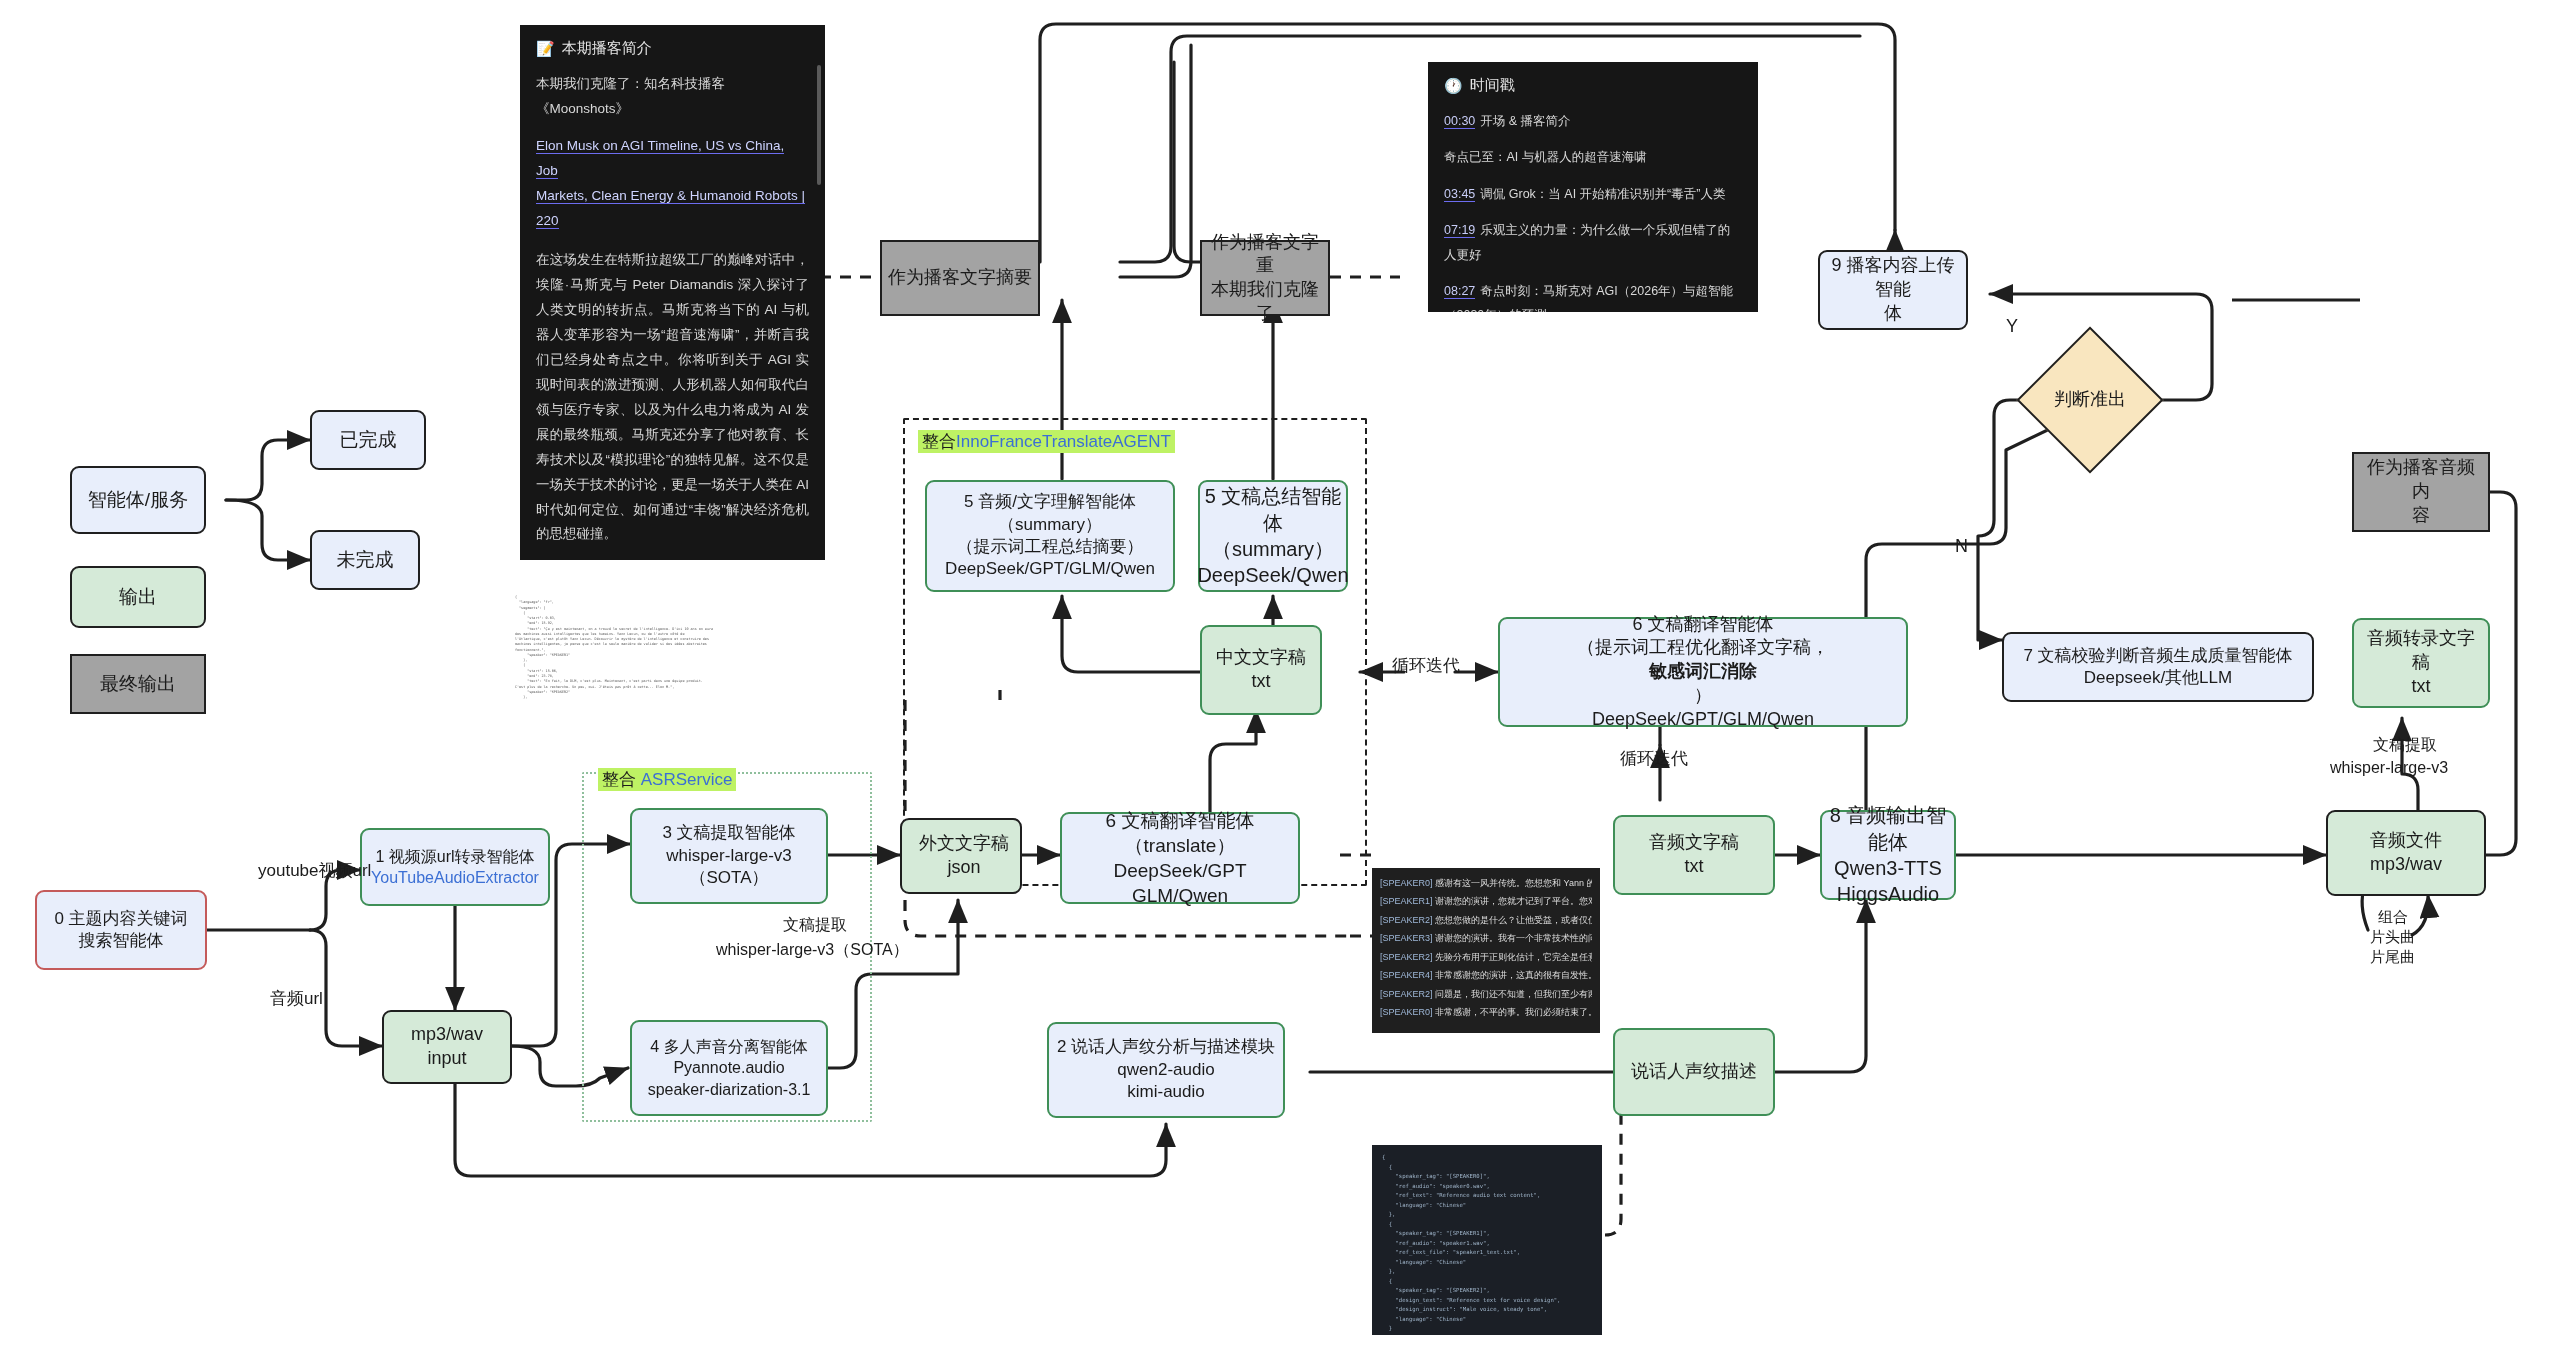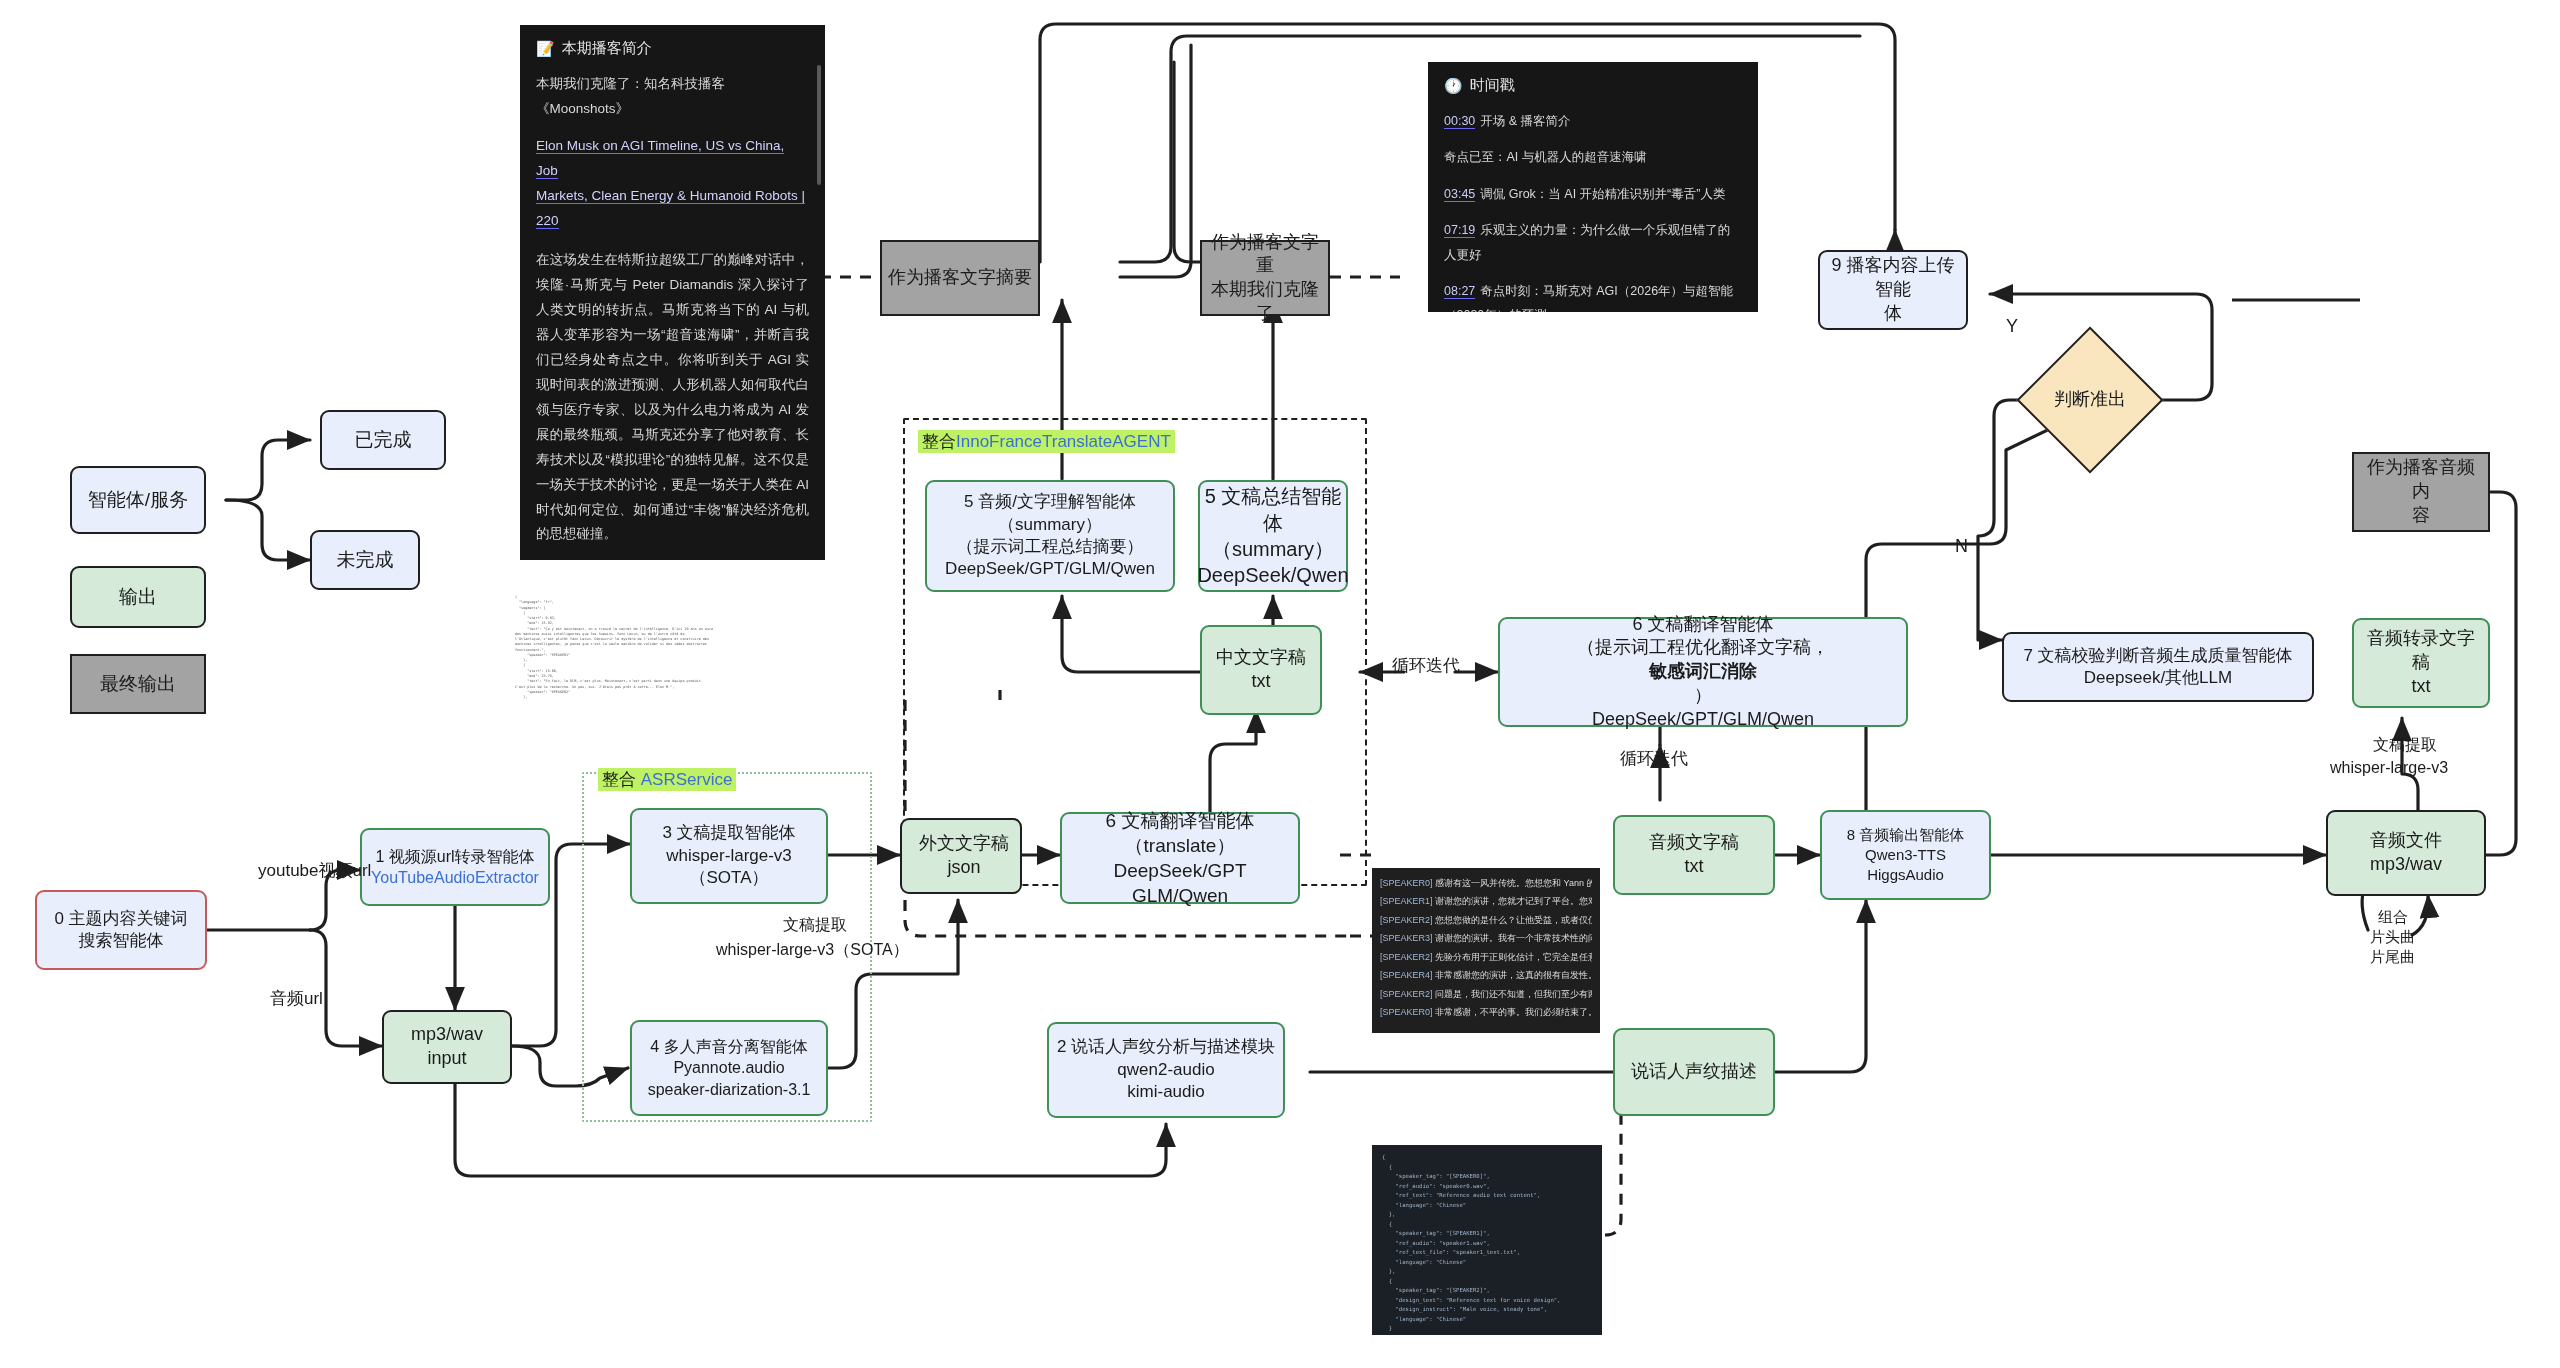--- a/index.html
+++ b/index.html
@@ -158,21 +158,21 @@
   </g>
 
   <g fill="none" stroke="#1f1f1f" stroke-width="3.2">
     <path d="M2232,300 L2290,300"></path>
   </g>
 </svg>
 
 <div class="legend-box n-blue" style="left:70px;top:466px;width:136px;height:68px;font-size:19px;">
   <span>智能体/服务</span>
 </div>
-<div class="legend-box n-blue n-greenborder" style="left:320px;top:410px;width:126px;height:60px;font-size:19px;justify-content:center;">
+<div class="legend-box n-blue n-greenborder" style="left:310px;top:410px;width:116px;height:60px;font-size:19px;justify-content:center;">
   <span>已完成</span>
 </div>
 <div class="legend-box n-blue" style="left:310px;top:530px;width:110px;height:60px;font-size:19px;">
   <span>未完成</span>
 </div>
 <div class="legend-box n-green" style="left:70px;top:566px;width:136px;height:62px;font-size:19px;">
   <span>输出</span>
 </div>
 <div class="legend-box n-orange" style="left:70px;top:654px;width:136px;height:60px;font-size:19px;border-radius:0;">
   <span>最终输出</span>
@@ -303,21 +303,21 @@
     <span>txt</span>
   </div>
 </div>
 
 <div class="node n-green n-greenborder" style="left:1613px;top:1028px;width:162px;height:88px;font-size:18px;">
   <div>
         <span>说话人声纹描述</span>
       </div>
 </div>
 
-<div class="node n-blue n-greenborder" style="left:1820px;top:810px;width:171px;height:90px;font-size:15px;">
+<div class="node n-blue n-greenborder" style="left:1820px;top:810px;width:136px;height:90px;font-size:20px;">
   <div>
     <span>8 音频输出智能体</span>
     <span>Qwen3-TTS</span>
     <span>HiggsAudio</span>
   </div>
 </div>
 
 <div class="node n-blue" style="left:1818px;top:250px;width:150px;height:80px;font-size:18px;">
   <div>
     <span>9 播客内容上传智能</span>

